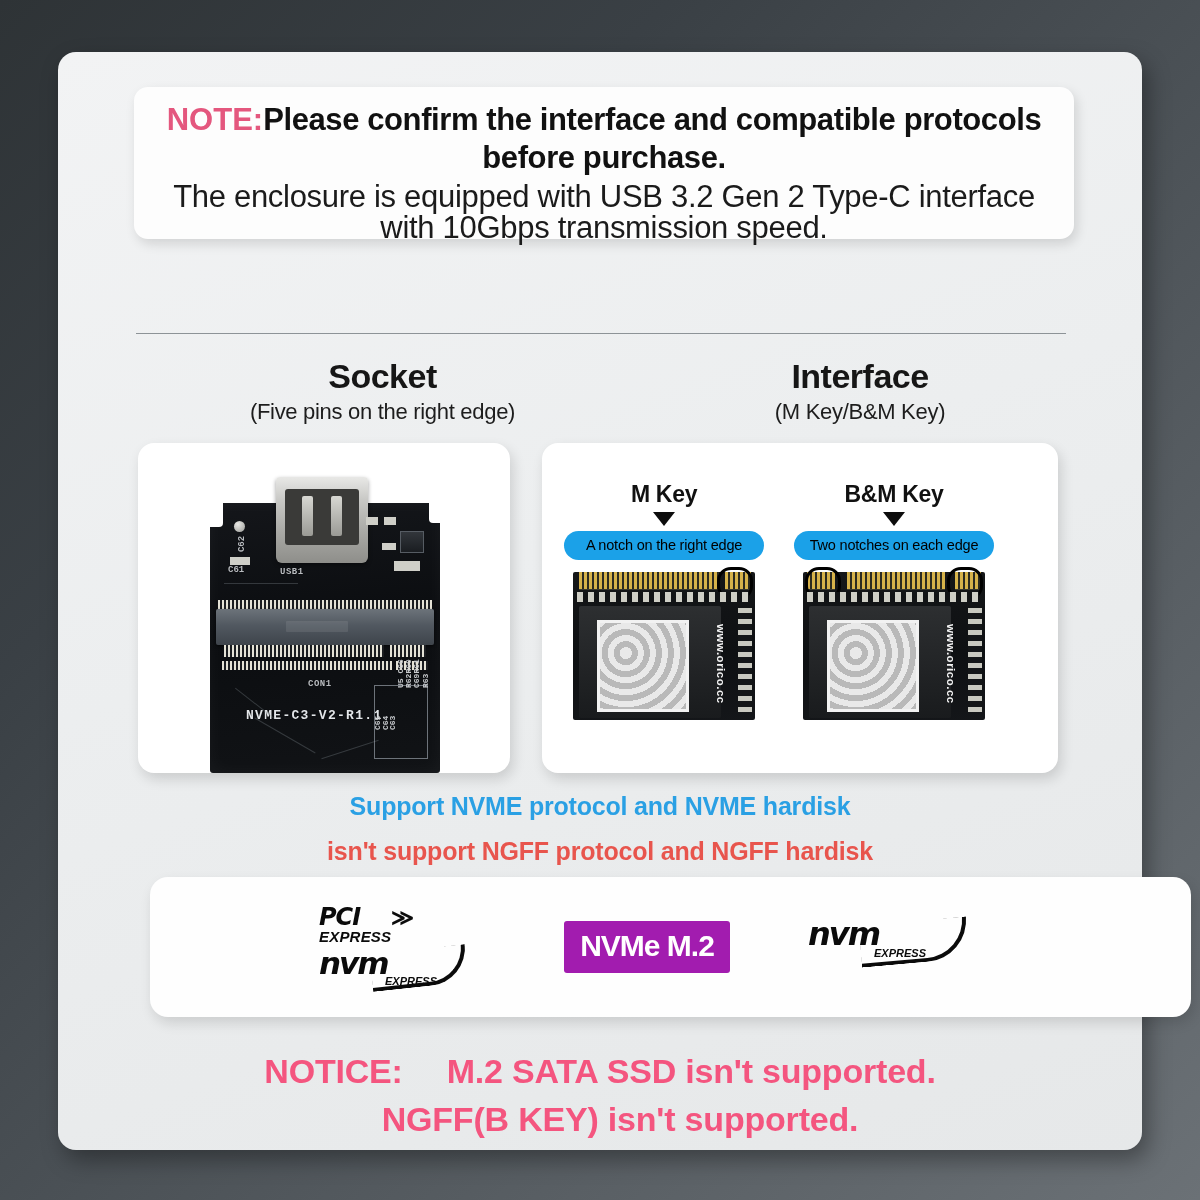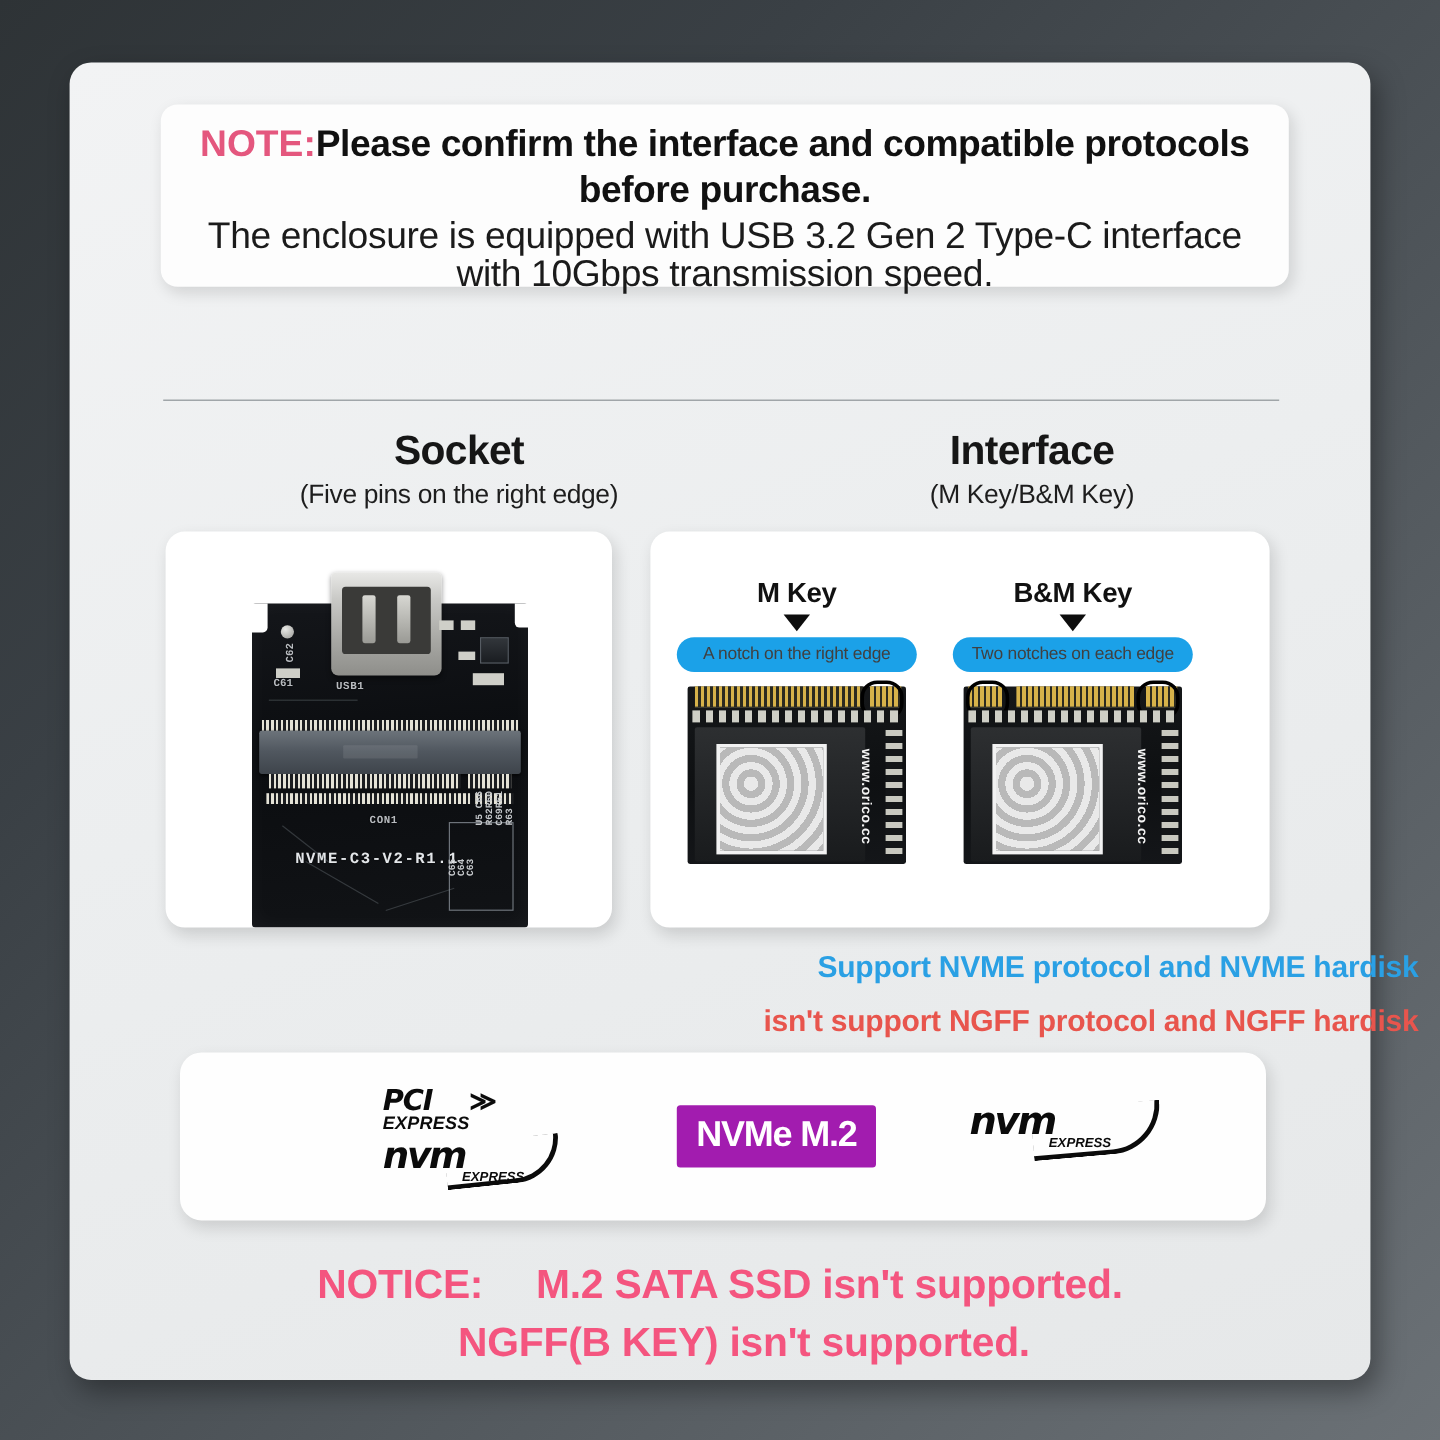--- a/index.html
+++ b/index.html
@@ -211,21 +211,21 @@
   }
   .arrow-down {
     width: 0; height: 0; margin: 4px auto 0 auto;
     border-left: 11px solid transparent;
     border-right: 11px solid transparent;
     border-top: 14px solid #0d0d0d;
   }
   .pill {
     margin: 5px auto 0 auto;
     background: #1ba1e8;
-    color: #404040;
+    color: #000000;
     border-radius: 18px;
     font-size: 14.5px;
     text-align: center;
     padding: 6px 8px 7px 8px;
     letter-spacing: -0.2px;
     white-space: nowrap;
   }
   .ssd {
     position: relative;
     margin: 12px auto 0 auto;
@@ -263,30 +263,30 @@
     position: absolute; left: 4px; height: 10px;
     background-image: repeating-linear-gradient(90deg,#cfcfc6 0 6px, #121416 6px 11px);
   }
   .side-comp {
     position: absolute; right: 3px; width: 14px;
     background-image: repeating-linear-gradient(180deg,#c9c9c0 0 5px, #141618 5px 11px);
   }
 
   
   .support-line {
-    position: absolute; width: 100%; text-align: right;
-    font-size: 25px; font-weight: bold; letter-spacing: -0.2px; padding-left: 40px;
+    position: absolute; width: 100%; text-align: center;
+    font-size: 25px; font-weight: bold; letter-spacing: -0.2px;
   }
   #support-yes { top: 740px; color: #2aa0e4; }
   #support-no  { top: 785px; color: #e8554d; }
 
   
   #panel-logos {
     position: absolute;
-    left: 92px; top: 825px; width: 905px; height: 140px;
+    left: 92px; top: 825px; width: 1041px; height: 140px;
     background: #fefefe;
     border-radius: 18px;
     box-shadow: 3px 6px 13px rgba(0,0,0,0.13);
   }
   .logo-box { position: absolute; top: 0; height: 140px; display: flex;
     align-items: center; justify-content: center; }
   #logo-pcie  { left: 148px;  width: 190px; }
   #logo-nvme  { left: 392px;  width: 210px; }
   #logo-nvm2  { left: 648px;  width: 190px; }
 

